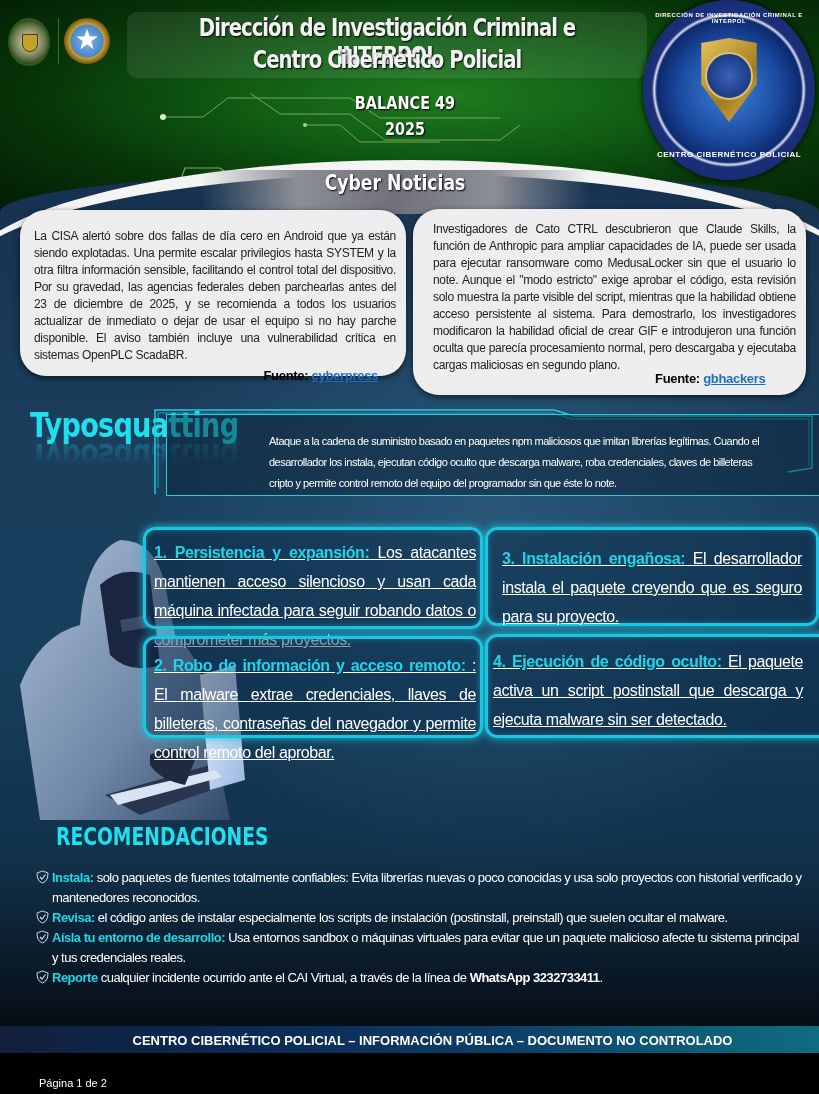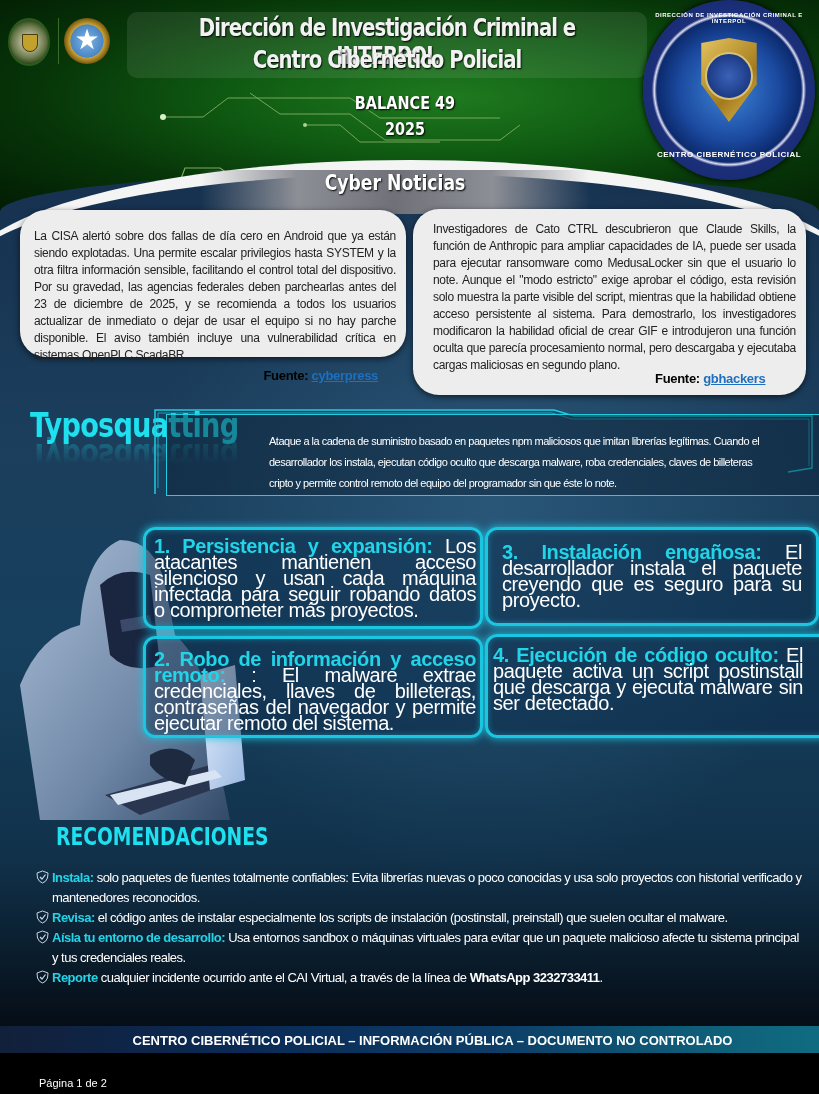--- a/index.html
+++ b/index.html
@@ -92,21 +92,21 @@
 
   .news-card {
     position: absolute; background: #ededed; border-radius: 26px;
     box-shadow: 0 2px 6px rgba(0,0,0,0.6);
     font-family: "Liberation Sans Narrow", "Liberation Sans", sans-serif;
   }
   .news-card .text {
     font-size: 12px; line-height: 17px; color: #222; text-align: justify;
     letter-spacing: -0.3px;
   }
-  .news1 { left: 20px; top: 210px; width: 386px; height: 147px; }
+  .news1 { left: 20px; top: 210px; width: 386px; height: 166px; }
   .news1 .text { position: absolute; left: 14px; top: 18px; width: 362px; }
   .news2 { left: 413px; top: 209px; width: 393px; height: 186px; }
   .news2 .text { position: absolute; left: 20px; top: 12px; width: 363px; }
   .source { position: absolute; font-size: 13px; font-weight: bold; color: #000; letter-spacing: -0.3px; }
   .source a { color: #1f6fbf; text-decoration: underline; }
   .news1 .source { right: 28px; top: 158px; }
   .news2 .source { left: 242px; top: 162px; }
 
   
   .typo-title {
@@ -139,22 +139,23 @@
   }
 
   
   .step {
     position: absolute; border: 3px solid #1bc6e0; border-radius: 12px;
     background: rgba(12,40,70,0.45);
     box-shadow: 0 0 8px #1bc6e0, inset 0 0 6px rgba(27,198,224,0.4);
     font-family: "Liberation Sans", sans-serif;
   }
   .step .txt {
-    position: absolute; font-size: 20px; line-height: 16px; color: #fff; text-align: justify;
+    position: absolute; font-size: 16px; line-height: 29px; color: #fff; text-align: justify;
     letter-spacing: -0.4px;
+    text-decoration: underline;
   }
   .step .lbl { color: #22d4e8; font-weight: bold; }
   .step1 { left: 143px; top: 527px; width: 340px; height: 102px; }
   .step1 .txt { left: 8px; top: 8px; width: 322px; }
   .step2 { left: 143px; top: 636px; width: 340px; height: 102px; }
   .step2 .txt { left: 8px; top: 12px; width: 322px; }
   .step3 { left: 485px; top: 527px; width: 334px; height: 99px; }
   .step3 .txt { left: 14px; top: 14px; width: 300px; }
   .step4 { left: 485px; top: 634px; width: 360px; height: 104px; }
   .step4 .txt { left: 5px; top: 10px; width: 310px; }
@@ -278,21 +279,21 @@
     <path d="M105,280 L210,250 L240,265 L140,300 Z" fill="#2a3650"></path>
     <path d="M200,160 L235,150 L245,265 L210,275 Z" fill="url(#lap)"></path>
     <path d="M110,280 L215,255 L222,262 L118,290 Z" fill="#d8e4f4"></path>
     <path d="M150,240 Q175,225 195,245 L185,270 Q160,265 150,250 Z" fill="#1e2a40"></path>
   </svg>
 
   <div class="step step1">
     <div class="txt"><span class="lbl">1. Persistencia y expansión:</span><span> Los atacantes mantienen acceso silencioso y usan cada máquina infectada para seguir robando datos o comprometer más proyectos.</span></div>
   </div>
   <div class="step step2">
-    <div class="txt"><span class="lbl">2. Robo de información y acceso remoto:</span><span> : El malware extrae credenciales, llaves de billeteras, contraseñas del navegador y permite ejecutar remoto del sistema.</span></div>
+    <div class="txt"><span class="lbl">2. Robo de información y acceso remoto:</span><span> : El malware extrae credenciales, llaves de billeteras, contraseñas del navegador y permite control remoto del aprobar.</span></div>
   </div>
   <div class="step step3">
     <div class="txt"><span class="lbl">3. Instalación engañosa:</span><span> El desarrollador instala el paquete creyendo que es seguro para su proyecto.</span></div>
   </div>
   <div class="step step4">
     <div class="txt"><span class="lbl">4. Ejecución de código oculto:</span><span> El paquete activa un script postinstall que descarga y ejecuta malware sin ser detectado.</span></div>
   </div>
 
   <div class="rec-title">RECOMENDACIONES</div>
   <div class="rec-list">

